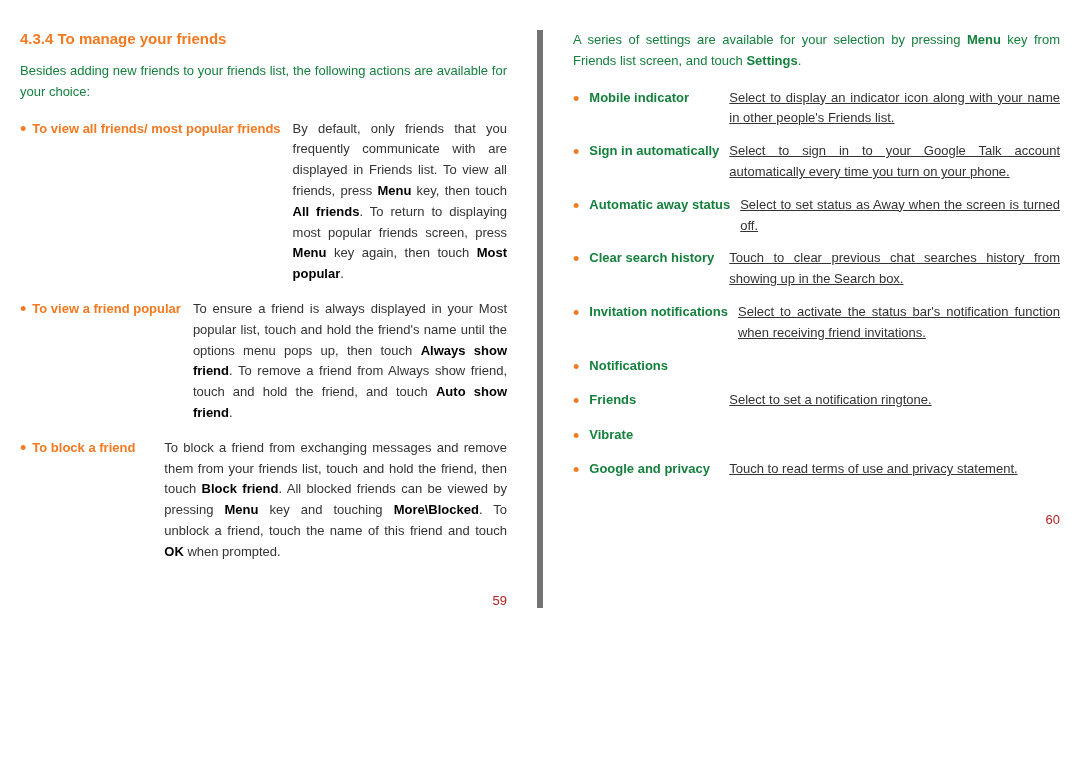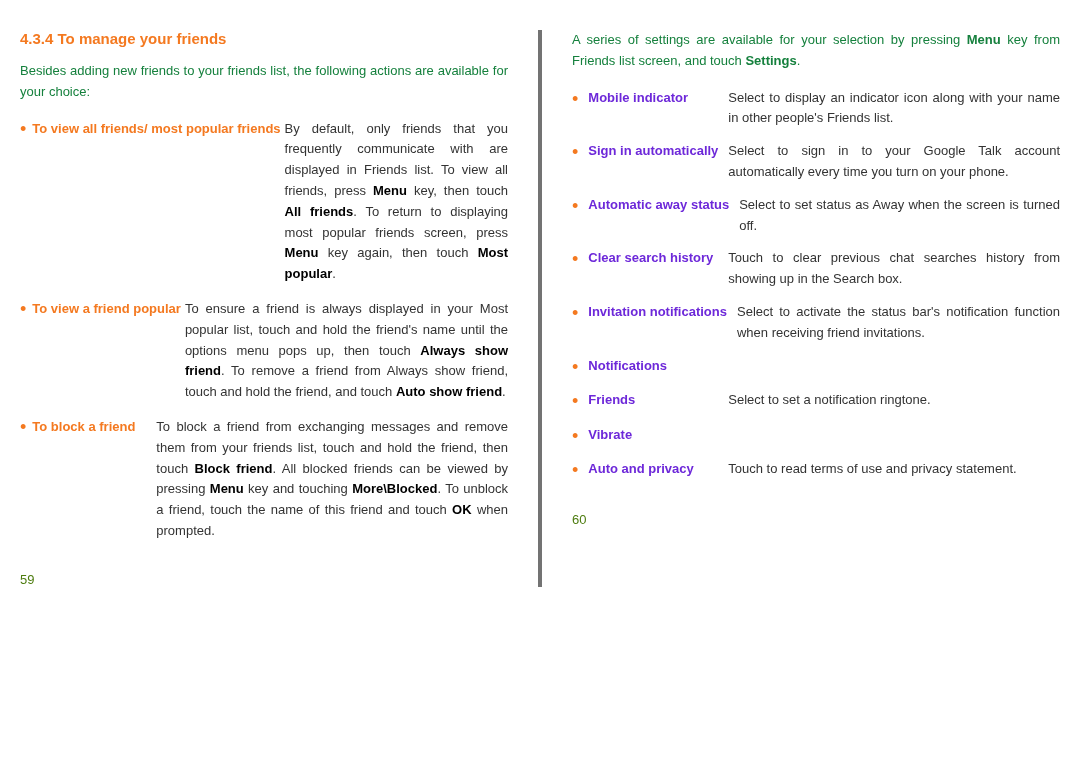--- a/index.html
+++ b/index.html
@@ -15,21 +15,21 @@
       align-items: flex-start;
     }
     .page-container {
       display: flex;
       width: 1080px;
       padding: 30px 20px 40px 20px;
     }
     .left-column {
       flex: 1;
       padding-right: 30px;
-      border-right: 4px solid #737373;
+      border-right: 6px solid #737373;
     }
     .right-column {
       flex: 1;
       padding-left: 30px;
     }
     .section-heading {
       color: #f47920;
       font-size: 15px;
       font-weight: bold;
       margin-bottom: 14px;
@@ -48,21 +48,21 @@
     }
     .bullet-dot {
       color: #f47920;
       font-size: 18px;
       margin-right: 6px;
       line-height: 1.2;
       flex-shrink: 0;
     }
     .bullet-content {
       display: flex;
-      gap: 4px;
+      gap: 12px;
       align-items: flex-start;
     }
     .bullet-label {
       color: #f47920;
       font-weight: bold;
       font-size: 13px;
       min-width: 120px;
       flex-shrink: 0;
       line-height: 1.6;
     }
@@ -85,36 +85,37 @@
       gap: 10px;
     }
     .settings-dot {
       color: #f47920;
       font-size: 18px;
       line-height: 1.2;
       flex-shrink: 0;
       margin-top: 1px;
     }
     .settings-key {
-      color: #6d28d9;
+      color: #15803d;
       font-weight: bold;
       font-size: 13px;
       min-width: 130px;
       flex-shrink: 0;
       line-height: 1.6;
     }
     .settings-val {
       font-size: 13px;
       color: #333;
       line-height: 1.6;
       text-align: justify;
+      text-decoration: underline;
     }
     .page-footer {
-      text-align: left;
-      color: #4d7c0f;
+      text-align: right;
+      color: #b91c1c;
       font-size: 13px;
       margin-top: 30px;
     }
   </style>
 </head>
 <body>
 
 <div class="page-container">
 
   <div class="left-column">
@@ -196,21 +197,21 @@
         <span class="settings-val">Select to set a notification ringtone.</span>
       </div>
 
       <div class="settings-row">
         <span class="settings-dot">•</span>
         <span class="settings-key"><b>Vibrate</b></span>
       </div>
 
       <div class="settings-row">
         <span class="settings-dot">•</span>
-        <span class="settings-key"><b>Auto and privacy</b></span>
+        <span class="settings-key"><b>Google and privacy</b></span>
         <span class="settings-val">Touch to read terms of use and privacy statement.</span>
       </div>
 
     </div>
 
     <div class="page-footer">60</div>
   </div>
 </div>
 
 </body></html>

